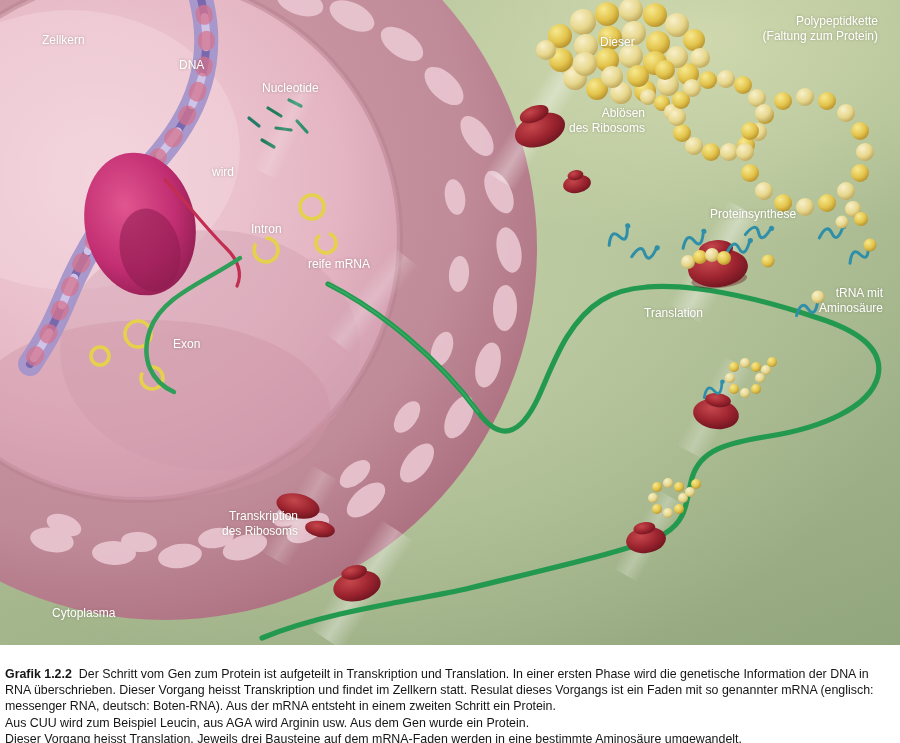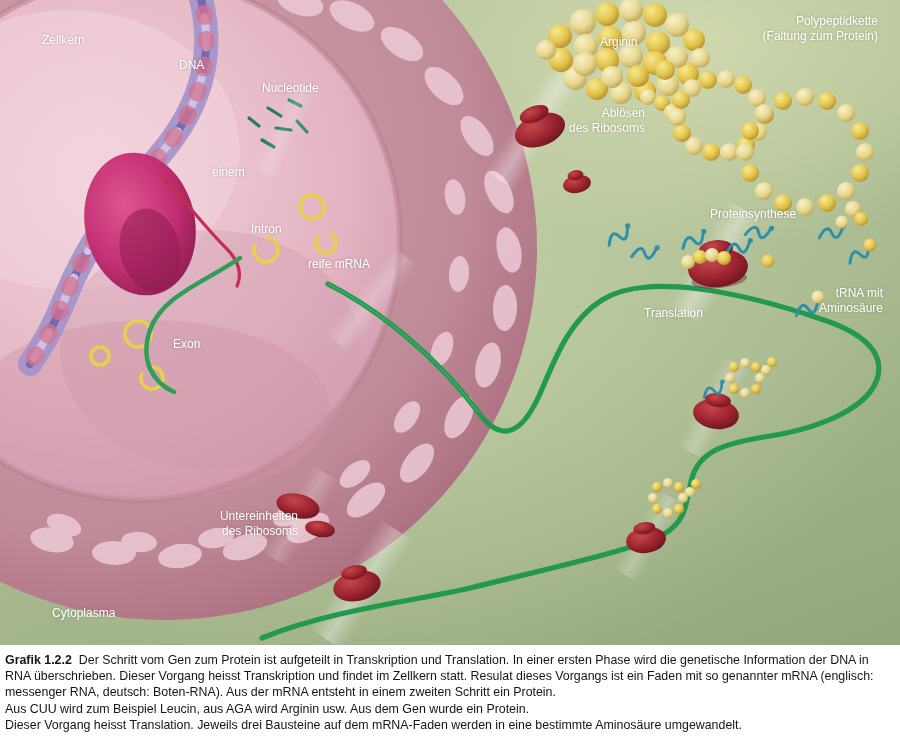--- a/index.html
+++ b/index.html
@@ -8,21 +8,21 @@
     background:
       radial-gradient(ellipse 520px 300px at 78% 6%, rgba(230,234,190,.55), rgba(230,234,190,0) 70%),
       radial-gradient(ellipse 760px 560px at 42% 45%, #c2cfa6 0%, rgba(194,207,166,0) 72%),
       linear-gradient(160deg,#b6c49d 0%,#afbf95 45%,#92a67d 100%);}
   .scene svg{position:absolute;left:0;top:0;}
   .lbl{position:absolute;color:#fff;font-size:12px;line-height:15px;white-space:nowrap;
        text-shadow:0 0 3px rgba(60,60,40,.35);}
   .lbl.ctr{text-align:right;white-space:normal;}
   .lbl span{display:block;}
   .caption{width:900px;height:98px;background:#fff;color:#151515;box-sizing:border-box;
-           padding:7px 4px 0 5px;font-size:12.4px;line-height:16.2px;}
+           padding:21px 4px 0 5px;font-size:12.4px;line-height:16.2px;}
   .caption p{margin:0;}
   .caption b{margin-right:7px;}
 </style>
 </head>
 <body>
 
 <div id="root">
   <div class="scene">
 
     <svg width="900" height="645" viewBox="0 0 900 645">
@@ -299,34 +299,34 @@
         <circle cx="688" cy="262" r="7" fill="url(#ballC)"></circle>
           <circle cx="700" cy="257" r="7" fill="url(#ballY)"></circle>
         <circle cx="712" cy="255" r="7" fill="url(#ballC)"></circle>
           <circle cx="724" cy="258" r="7" fill="url(#ballY)"></circle>
       </g>
     </svg>
 
     <div class="lbl" style="left:42px;top:33px">Zellkern</div>
     <div class="lbl" style="left:179px;top:58px">DNA</div>
     <div class="lbl" style="left:262px;top:81px">Nucleotide</div>
-    <div class="lbl" style="left:212px;top:165px">einem</div>
+    <div class="lbl" style="left:212px;top:165px">wird</div>
     <div class="lbl" style="left:251px;top:222px">Intron</div>
     <div class="lbl" style="left:308px;top:257px">reife mRNA</div>
     <div class="lbl" style="left:173px;top:337px">Exon</div>
     <div class="lbl ctr" style="left:168px;top:509px;width:130px">
-      <span>Untereinheiten</span>
+      <span>Transkription</span>
       <span>des Ribosoms</span>
     </div>
     <div class="lbl" style="left:52px;top:606px">Cytoplasma</div>
     <div class="lbl ctr" style="left:533px;top:106px;width:112px">
       <span>Ablösen</span>
       <span>des Ribosoms</span>
     </div>
-    <div class="lbl" style="left:600px;top:35px">Arginin</div>
+    <div class="lbl" style="left:600px;top:35px">Dieser</div>
     <div class="lbl ctr" style="left:703px;top:14px;width:175px">
       <span>Polypeptidkette</span>
       <span>(Faltung zum Protein)</span>
     </div>
     <div class="lbl" style="left:710px;top:207px">Proteinsynthese</div>
     <div class="lbl" style="left:644px;top:306px">Translation</div>
     <div class="lbl ctr" style="left:773px;top:286px;width:110px">
       <span>tRNA mit</span>
       <span>Aminosäure</span>
     </div>

